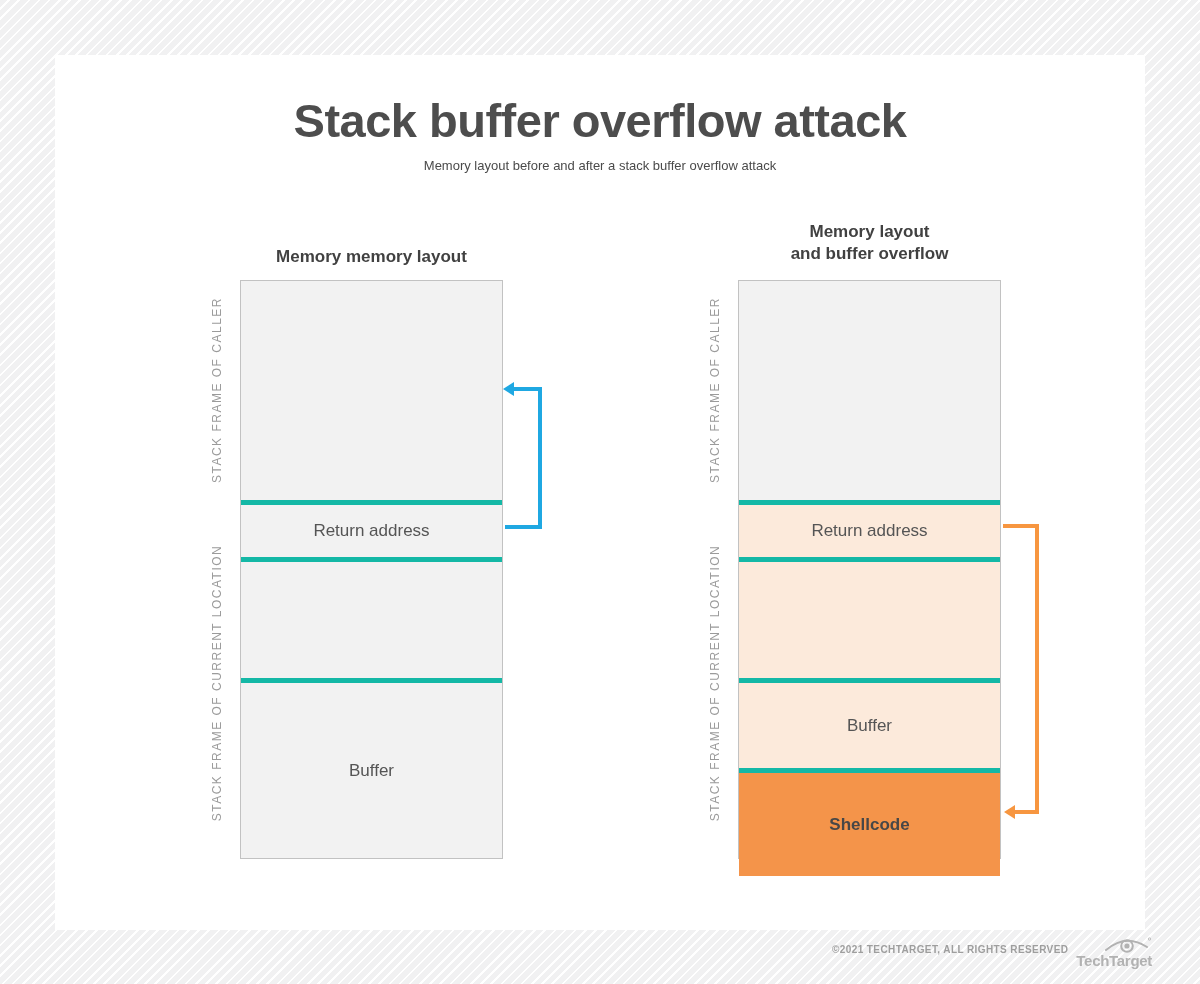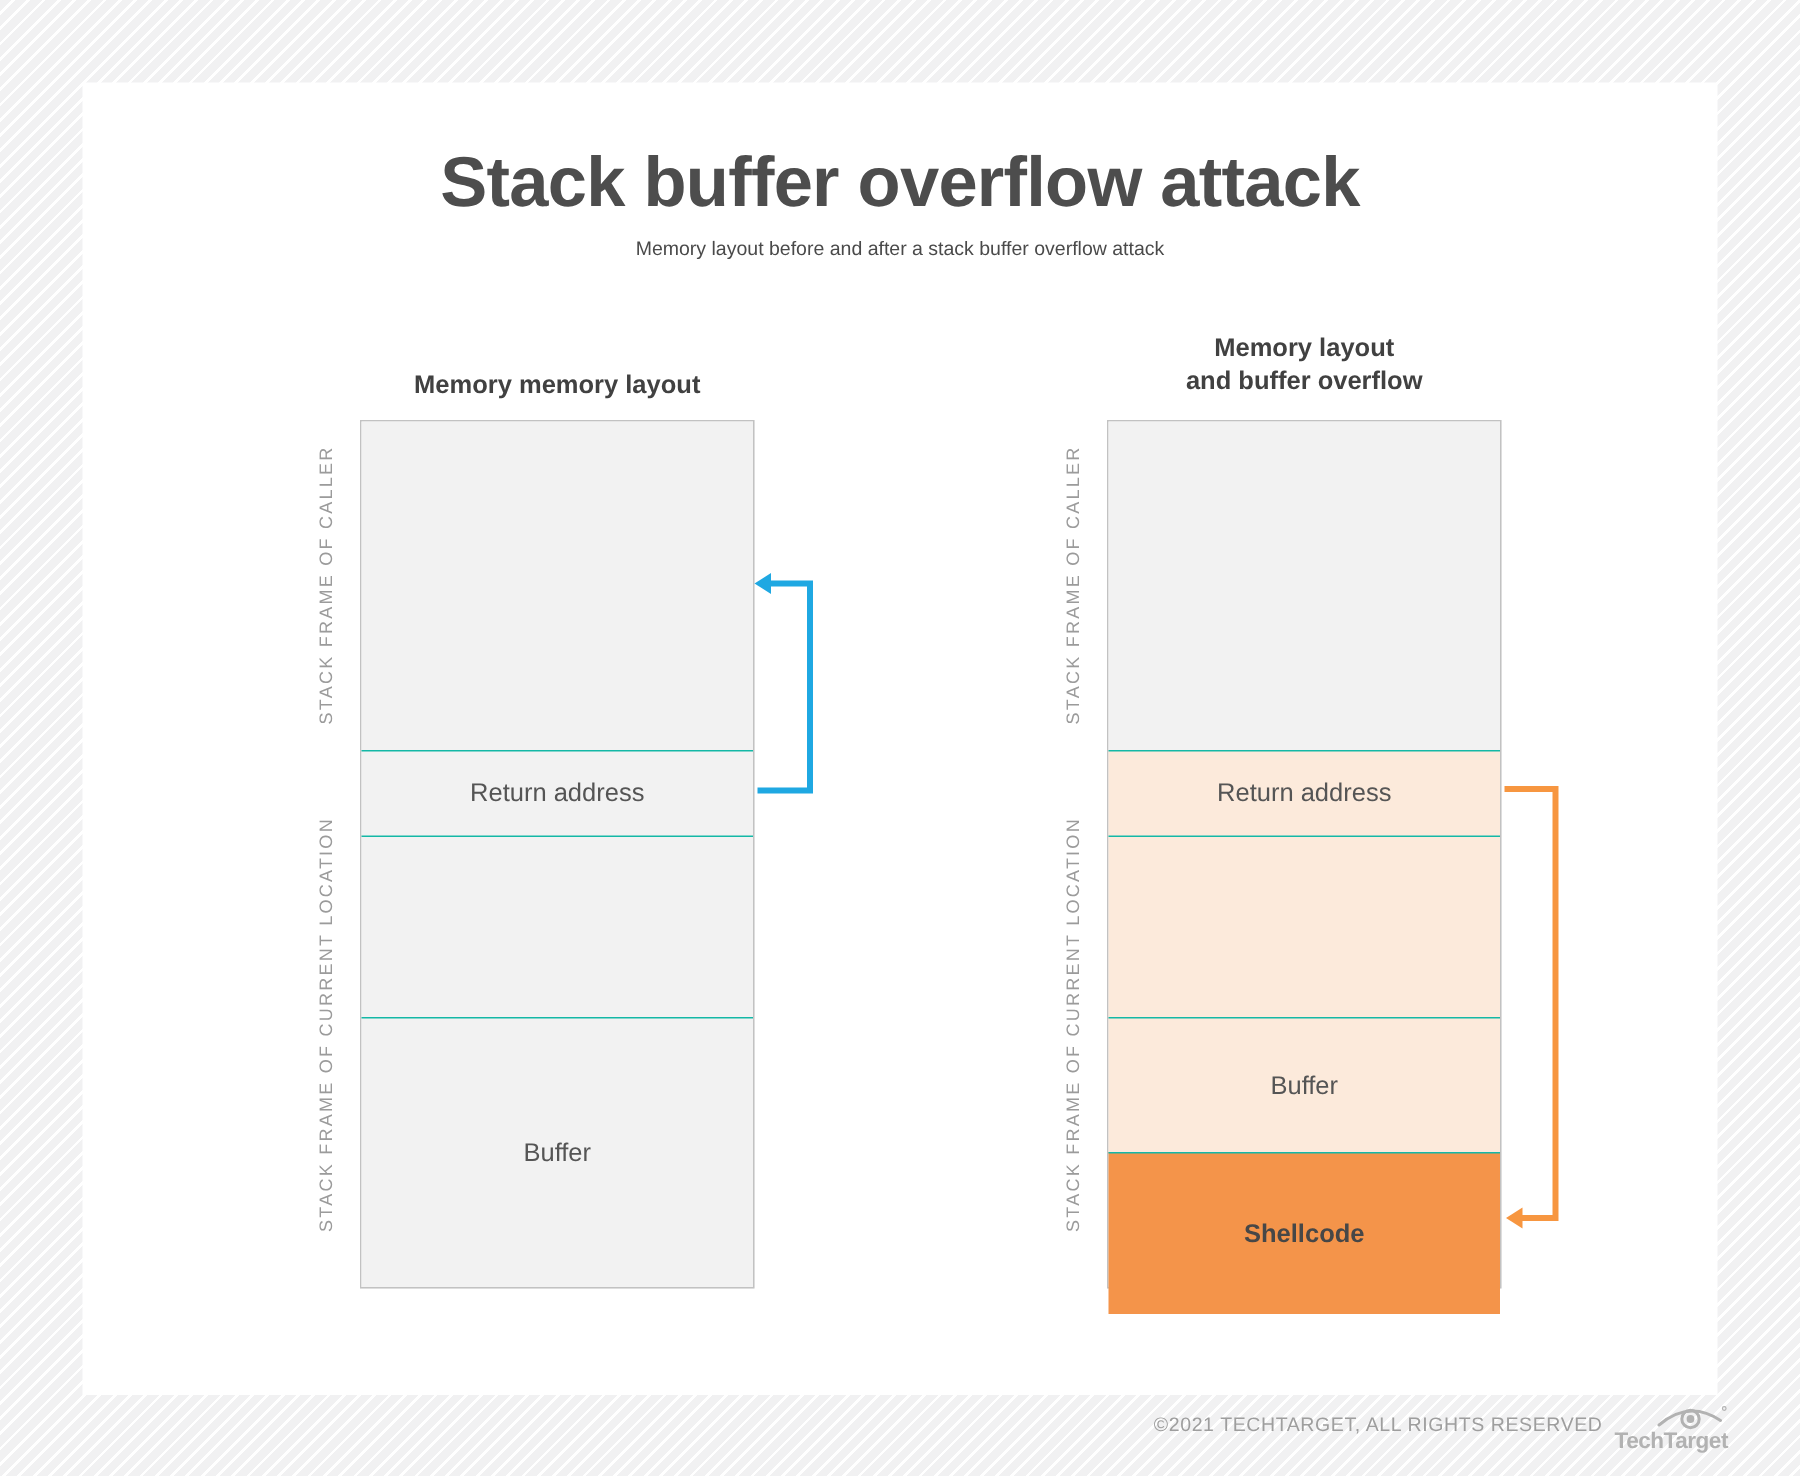--- a/index.html
+++ b/index.html
@@ -63,21 +63,21 @@
   .stack-right { left: 683px; }
 
   .row {
     width: 100%;
     display: flex;
     align-items: center;
     justify-content: center;
     font-size: 17px;
     color: #555555;
   }
-  .row + .row { border-top: 1px solid #14b8a6; }
+  .row + .row { border-top: 5px solid #14b8a6; }
   .fill-gray  { background: #f2f2f2; }
   .fill-peach { background: #fceadb; }
   .fill-orange {
     background: #f4944a;
     font-weight: bold;
     color: #474747;
   }
 
   .h-caller { height: 219px; }
   .h-return { height: 57px; }
@@ -115,22 +115,22 @@
     position: absolute;
     top: 936px;
     left: 600px;
     width: 552px;
     display: flex;
     align-items: center;
     justify-content: flex-end;
     gap: 8px;
   }
   .copyright {
-    font-size: 13px;
-    font-weight: normal;
+    font-size: 10px;
+    font-weight: bold;
     letter-spacing: 0.4px;
     color: #9e9e9e;
     padding-bottom: 6px;
   }
   .logo {
     display: flex;
     flex-direction: column;
     align-items: flex-end;
   }
   .logo-text {

